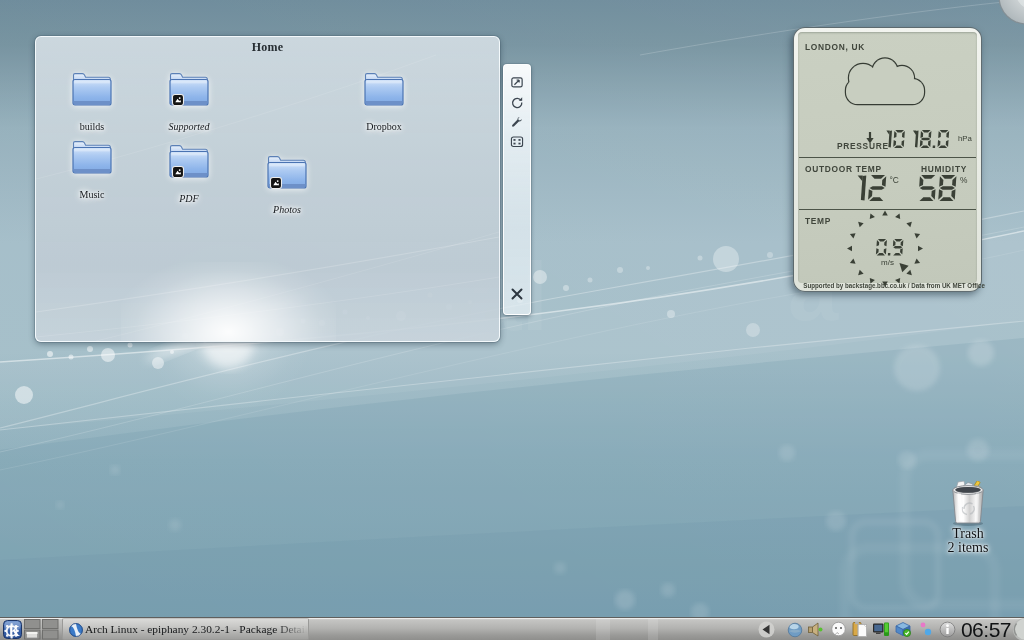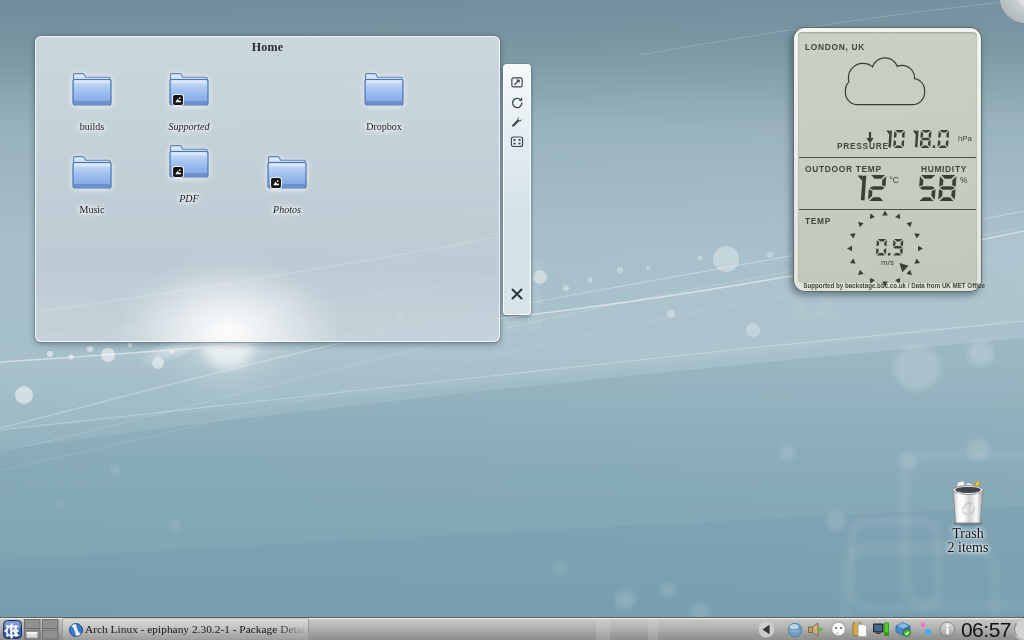--- a/index.html
+++ b/index.html
@@ -218,21 +218,21 @@
         <use href="#emblem" x="5.5" y="24.5"></use>
       </svg>
       <div class="lbl ital">Supported</div>
     </div>
  <div class="cell" style="left:302px;top:33px;">
       <svg width="44" height="36">
         <use href="#folder"></use>
       </svg>
       <div class="lbl">Dropbox</div>
     </div>
- <div class="cell" style="left:10px;top:116px;">
+ <div class="cell" style="left:10px;top:101px;">
       <svg width="44" height="36">
         <use href="#folder"></use>
       </svg>
       <div class="lbl">Music</div>
     </div>
  <div class="cell" style="left:107px;top:105px;">
       <svg width="44" height="36">
         <use href="#folder"></use>
         <use href="#emblem" x="5.5" y="24.5"></use>
       </svg>

